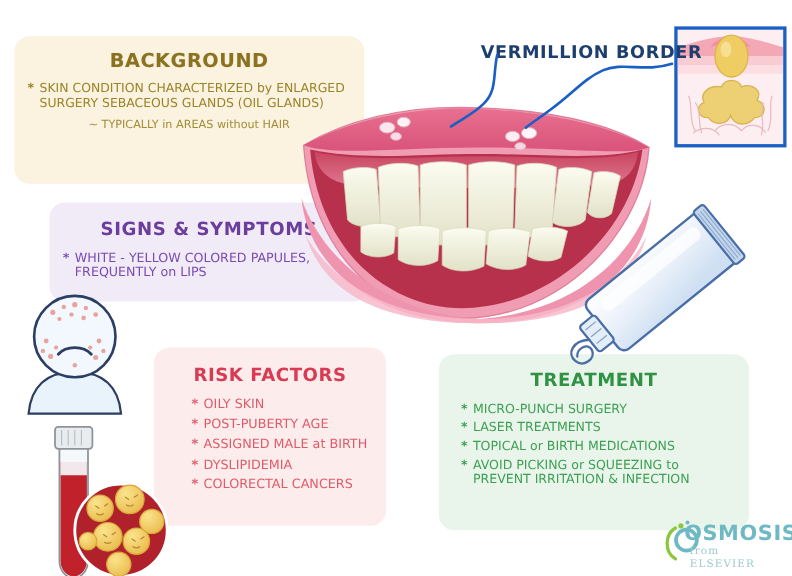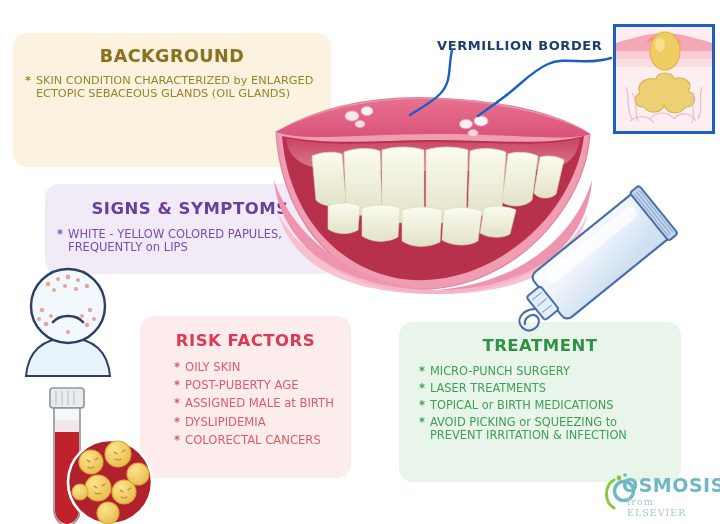--- a/index.html
+++ b/index.html
@@ -85,21 +85,21 @@
   }
   #panel-treatment .panel-title {
     color: #2f9245; font-size: 16.5px; margin: 6px 0 10px;
   }
   #panel-treatment .bullets { color: #3ea055; font-size: 11.4px; padding-left: 8px; }
   #panel-treatment .bullets li { margin-bottom: 4px; }
 
   
   #vermillion-label {
     position: absolute; left: 437px; top: 22px;
-    color: #1d3f6e; font-size: 13px; font-weight: 700;
+    color: #1d3f6e; font-size: 16px; font-weight: 700;
     letter-spacing: 0.6px; white-space: nowrap;
   }
   #annotation-svg {
     position: absolute; left: 0; top: 0;
     width: 720px; height: 524px; pointer-events: none;
   }
 
   
   #inset-skin {
     position: absolute; left: 613px; top: 8px;
@@ -136,23 +136,24 @@
 </head>
 <body>
 
 <div id="canvas">
 
   <div class="panel" id="panel-background">
     <div class="panel-title">BACKGROUND</div>
     <ul class="bullets">
       <li>
         <span class="bullet-mark">*</span>
-        <span class="bullet-text">SKIN CONDITION CHARACTERIZED by ENLARGED ECTOPIC SEBACEOUS GLANDS (OIL GLANDS)</span>
+        <span class="bullet-text">SKIN CONDITION CHARACTERIZED by ENLARGED SURGERY SEBACEOUS GLANDS (OIL GLANDS)</span>
       </li>
     </ul>
+    <div class="sub-note">~ TYPICALLY in AREAS without HAIR</div>
   </div>
 
   <div class="panel" id="panel-signs">
     <div class="panel-title">SIGNS &amp; SYMPTOMS</div>
     <ul class="bullets">
       <li>
         <span class="bullet-mark">*</span>
         <span class="bullet-text">WHITE - YELLOW COLORED PAPULES, FREQUENTLY on LIPS</span>
       </li>
     </ul>

